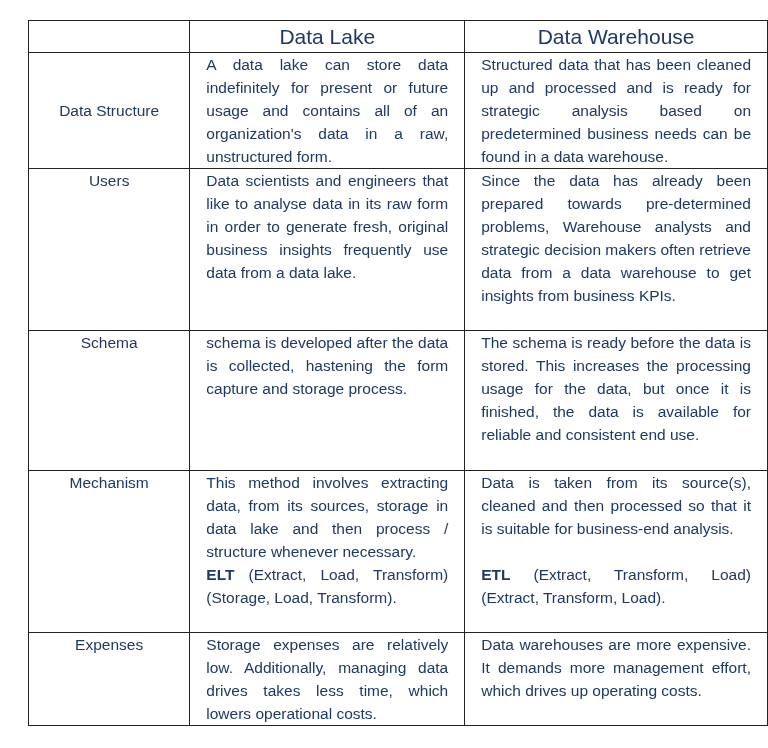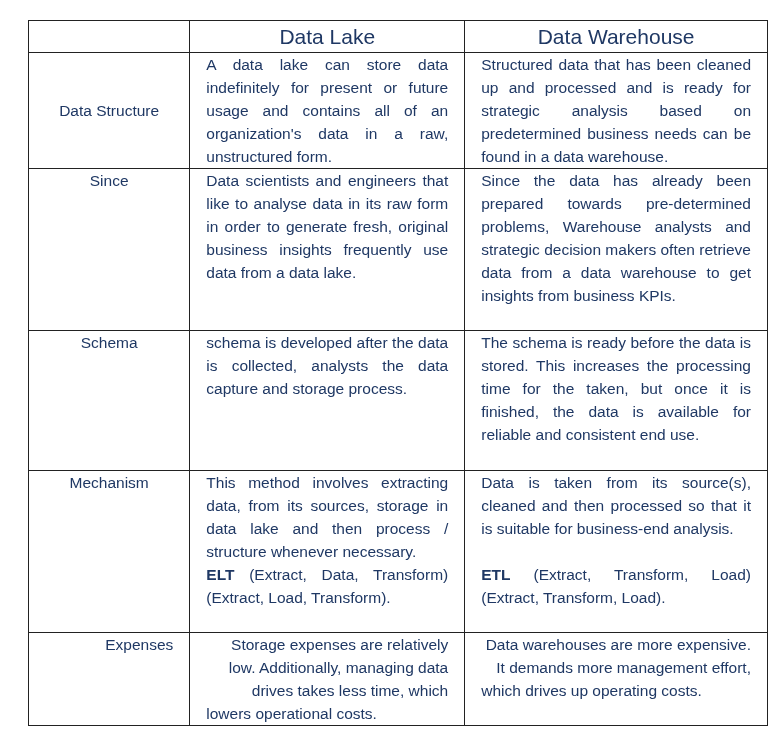--- a/index.html
+++ b/index.html
@@ -25,21 +25,21 @@
     vertical-align:middle;
     padding:0;
   }
   .c0 { width:133px; text-align:center; }
   .c1 { width:256px; text-align:justify; text-align-last:left; }
   .c2 { width:286px; text-align:justify; text-align-last:left; }
   .r-struct td { height:115px; }
   .r-users td { height:161px; }
   .r-schema td { height:139px; }
   .r-mech td { height:161px; }
-  .r-exp td { height:92px;text-align:right; }
+  .r-exp td { height:92px; }
   .td-struct-label { vertical-align:middle !important; }
   b { font-weight:bold; }
   .spacer { display:block; height:23px; }
 </style>
 </head>
 <body>
 
 <table class="tbl">
   <tbody>
       <tr>
@@ -48,37 +48,37 @@
     <th class="c2" style="text-align:left;text-align-last:center;">Data Warehouse</th>
   </tr>
 
   <tr class="r-struct">
     <td class="c0 td-struct-label">Data Structure</td>
     <td class="c1">A data lake can store data indefinitely for present or future usage and contains all of an organization's data in a raw, unstructured form.</td>
     <td class="c2">Structured data that has been cleaned up and processed and is ready for strategic analysis based on predetermined business needs can be found in a data warehouse.</td>
   </tr>
 
   <tr class="r-users">
-    <td class="c0">Since</td>
+    <td class="c0">Users</td>
     <td class="c1">Data scientists and engineers that like to analyse data in its raw form in order to generate fresh, original business insights frequently use data from a data lake.</td>
     <td class="c2">Since the data has already been prepared towards pre-determined problems, Warehouse analysts and strategic decision makers often retrieve data from a data warehouse to get insights from business KPIs.</td>
   </tr>
 
   <tr class="r-schema">
     <td class="c0">Schema</td>
-    <td class="c1">schema is developed after the data is collected, analysts the data capture and storage process.</td>
-    <td class="c2">The schema is ready before the data is stored.  This increases the processing time for the taken, but once it is finished, the data is available for reliable and consistent end use.</td>
+    <td class="c1">schema is developed after the data is collected, hastening the form capture and storage process.</td>
+    <td class="c2">The schema is ready before the data is stored.  This increases the processing usage for the data, but once it is finished, the data is available for reliable and consistent end use.</td>
   </tr>
 
   <tr class="r-mech">
     <td class="c0">Mechanism</td>
     <td class="c1">
       <span>This method involves extracting data, from its sources, storage in data lake and then process / structure whenever necessary.</span>
       <br>
-      <b>ELT</b><span> (Extract, Data, Transform) (Extract, Load, Transform).</span>
+      <b>ELT</b><span> (Extract, Load, Transform) (Storage, Load, Transform).</span>
     </td>
     <td class="c2">
       <span>Data is taken from its source(s), cleaned and then processed so that it is suitable for business-end analysis.</span>
       <span class="spacer"></span>
       <b>ETL</b><span> (Extract, Transform, Load) (Extract, Transform, Load).</span>
     </td>
   </tr>
 
   <tr class="r-exp">
     <td class="c0">Expenses</td>

